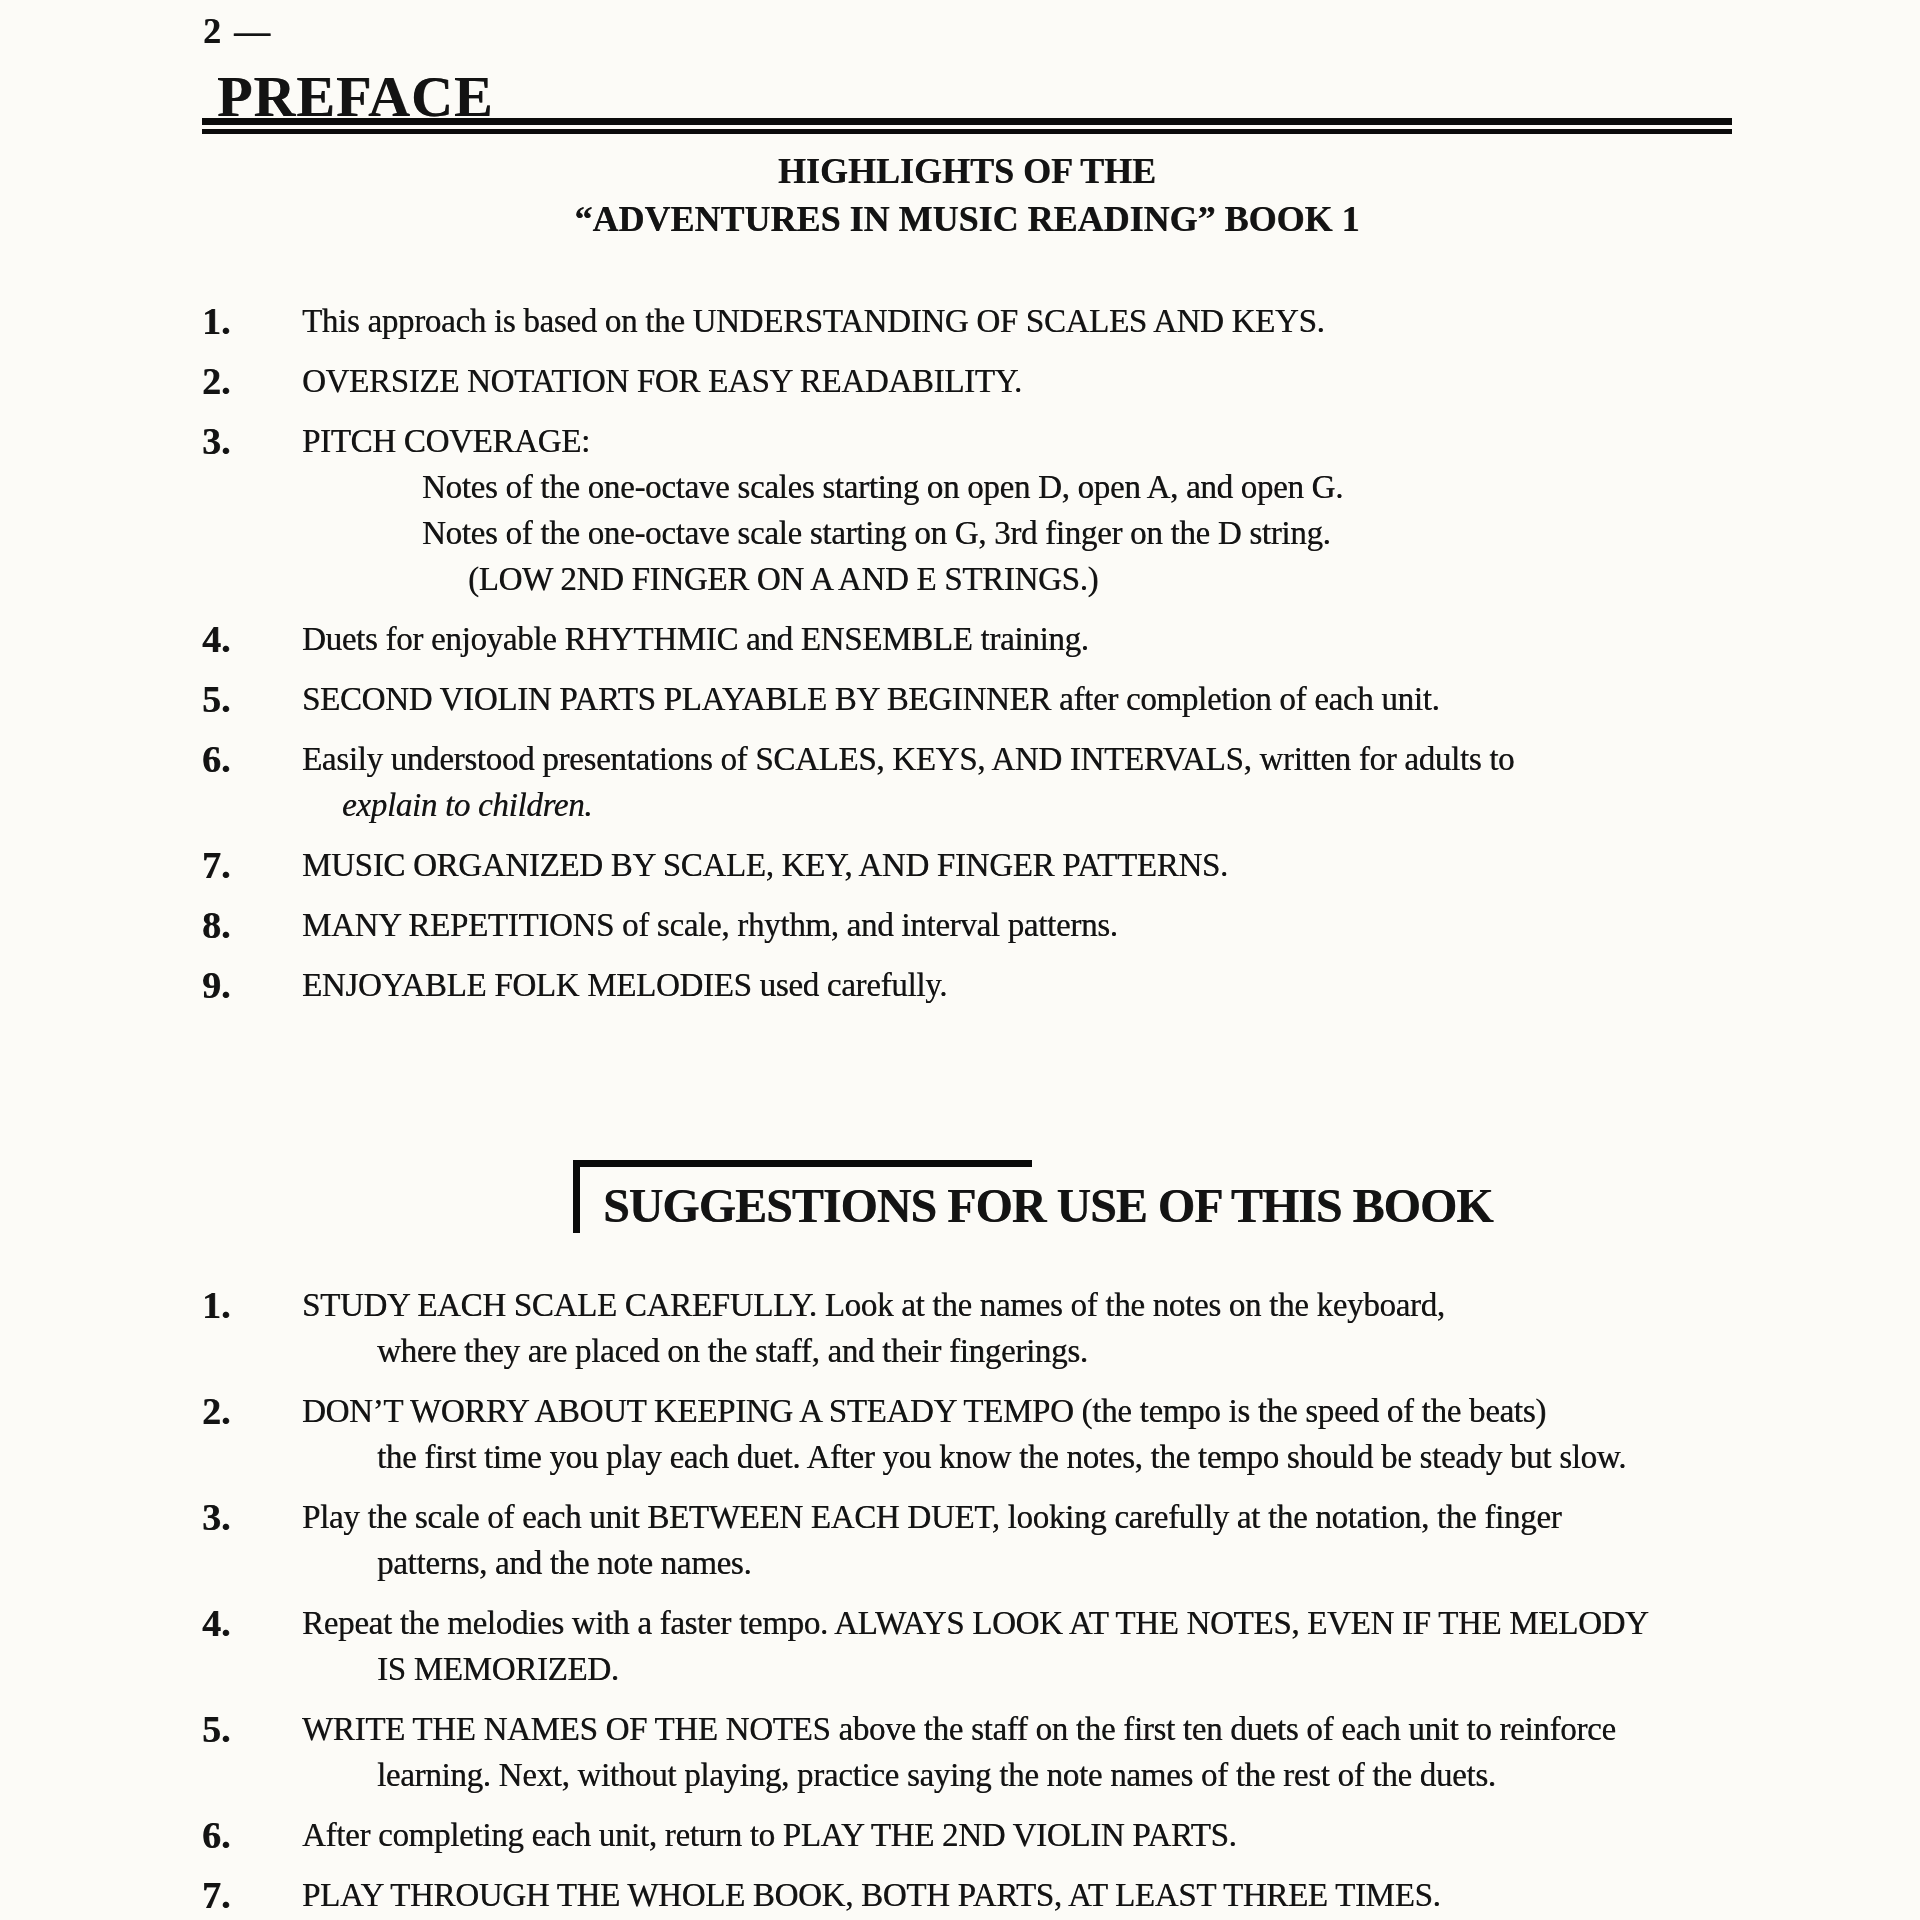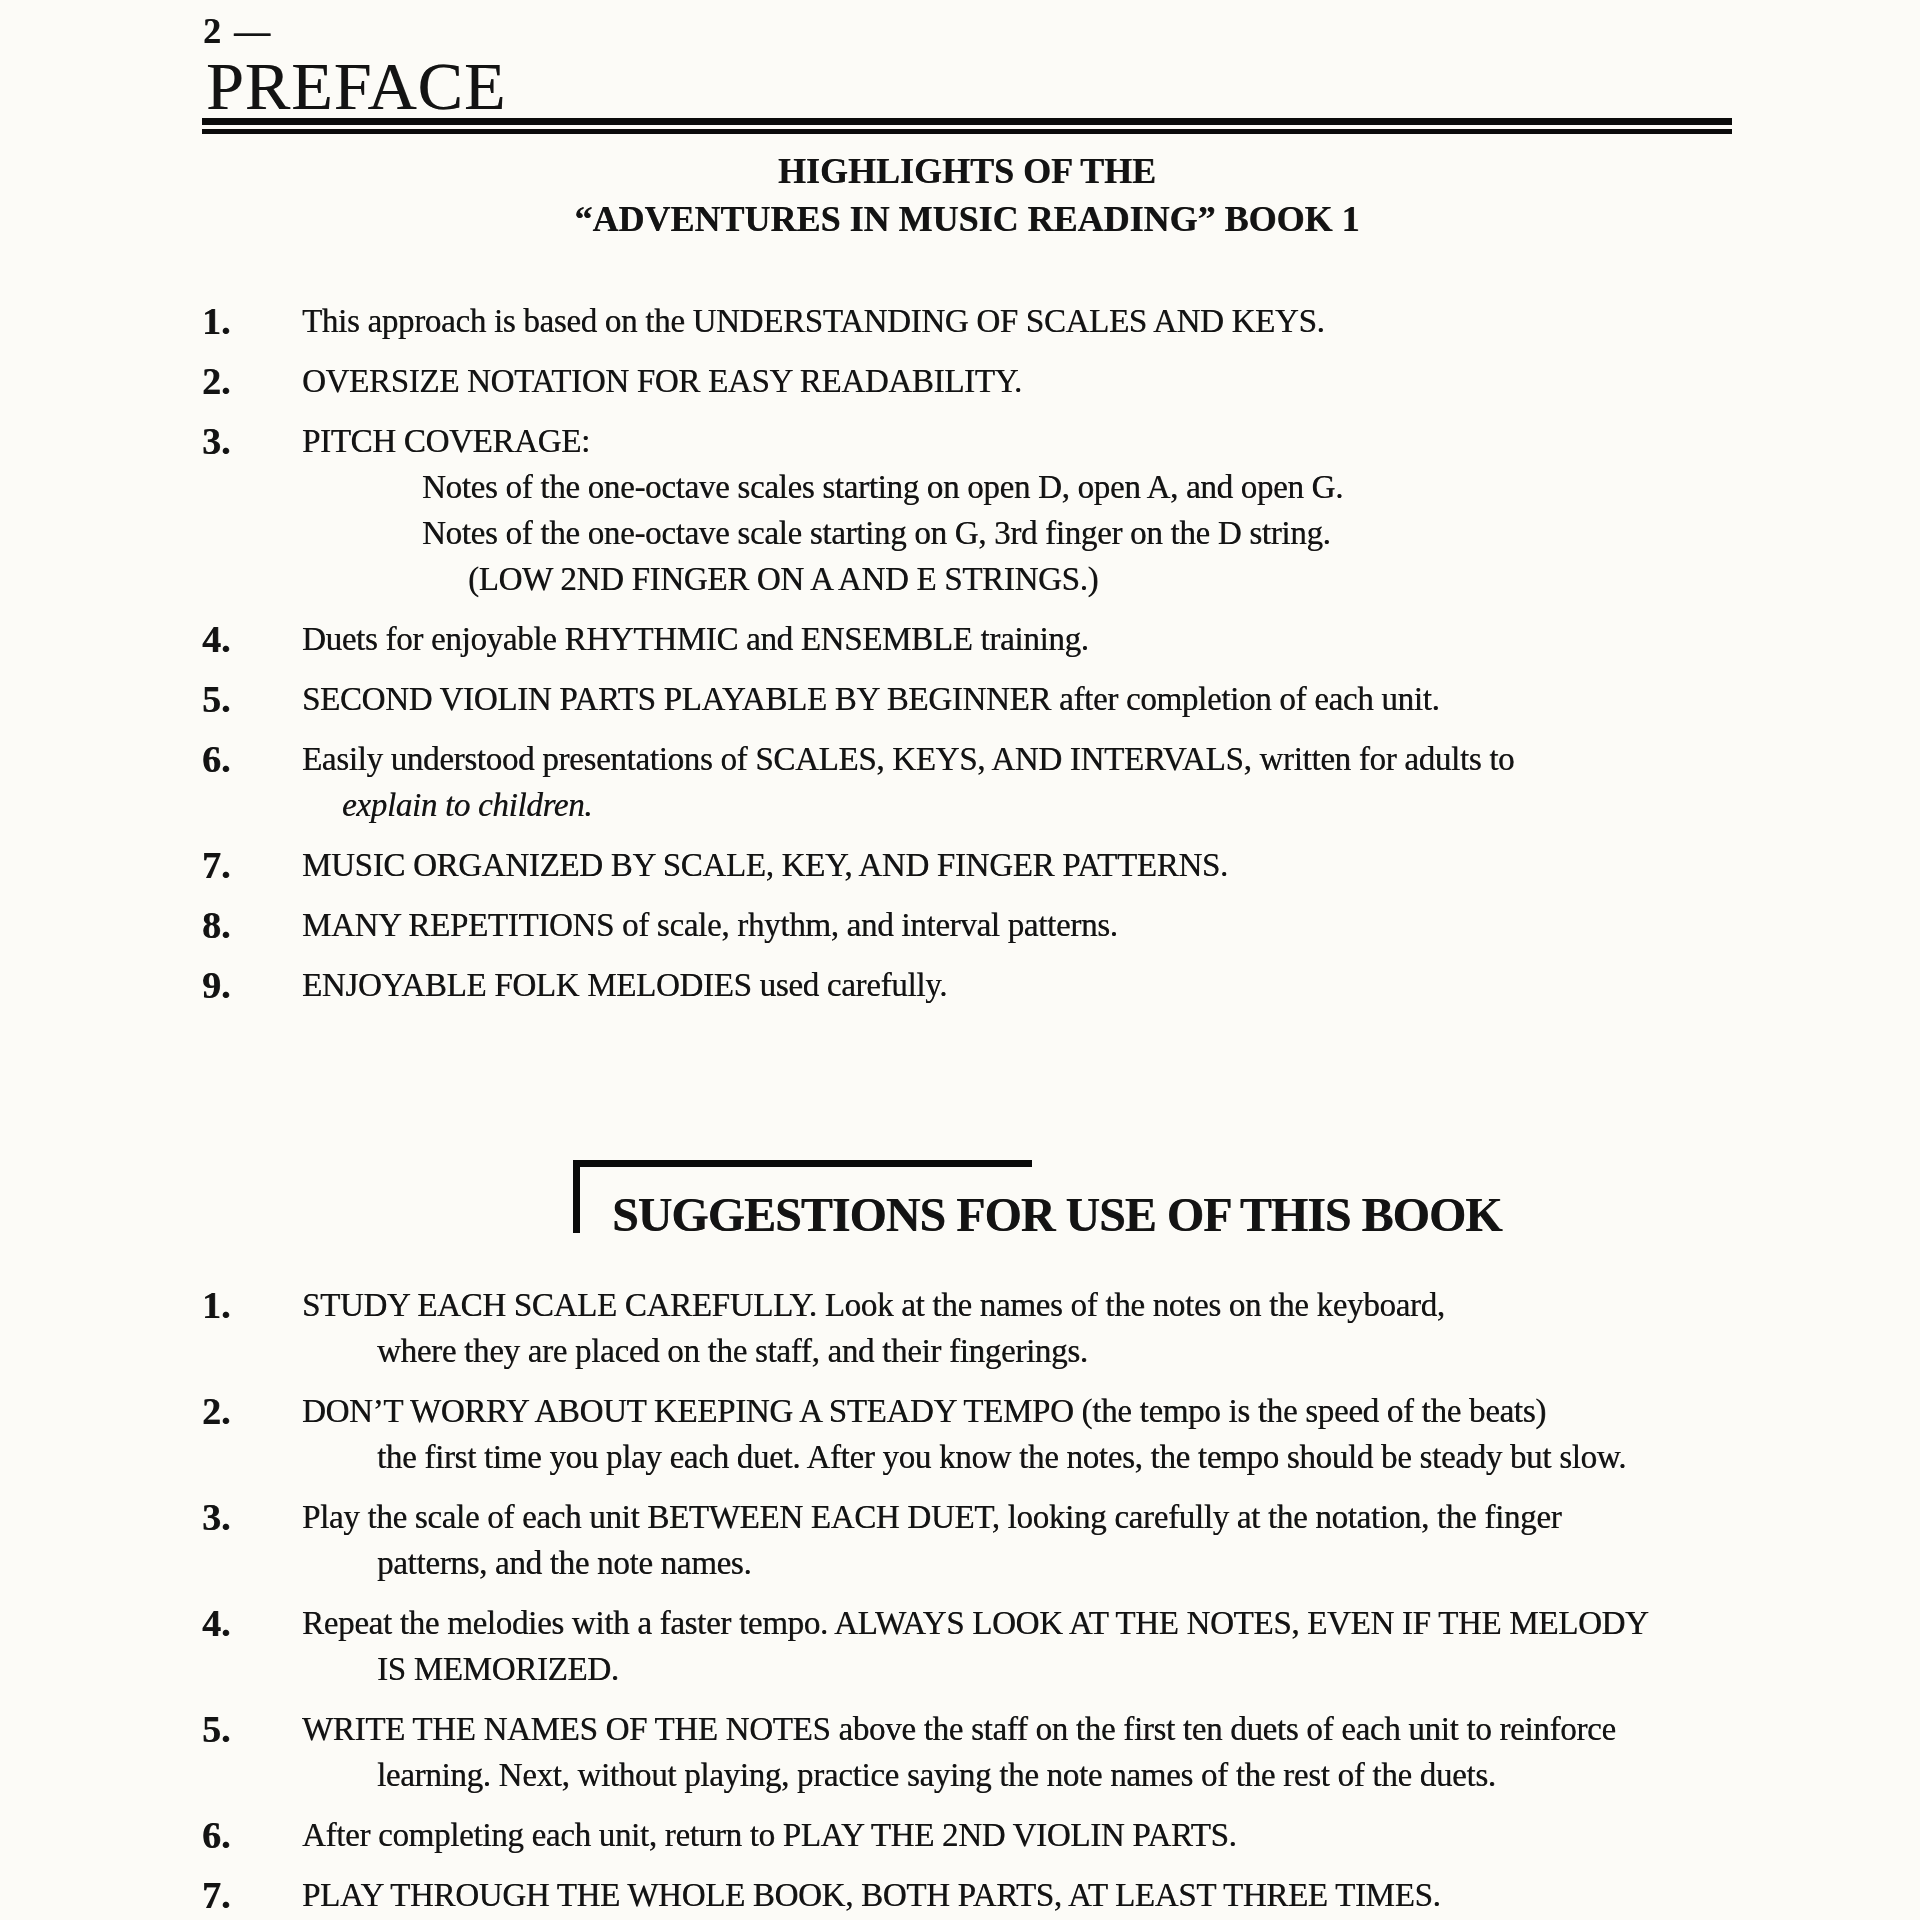--- a/index.html
+++ b/index.html
@@ -14,22 +14,22 @@
     background:#fcfbf7;
     color:#131313;
     overflow:hidden;
     text-shadow:0.4px 0 0 rgba(15,15,15,0.75);
   }
   .page-number{
     position:absolute;left:203px;top:10px;
     font-size:36px;font-weight:700;letter-spacing:2px;
   }
   .preface-title{
-    position:absolute;left:201px;top:50px;margin:5px;
-    font-size:68px;font-weight:400;letter-spacing:1px;line-height:62px;
+    position:absolute;left:201px;top:50px;margin:16px;
+    font-size:58px;font-weight:700;letter-spacing:1px;line-height:62px;
   }
   .double-rule{
     position:absolute;left:202px;top:118px;
     width:1530px;height:16px;box-sizing:border-box;
     border-top:7px solid #0b0b0b;
     border-bottom:5px solid #0b0b0b;
   }
   .hl-heading{
     position:absolute;left:202px;top:147px;width:1530px;
     text-align:center;font-size:36px;font-weight:700;line-height:48px;
@@ -50,21 +50,21 @@
   .indent-3{padding-left:166px;}
   .sg-box-top{
     position:absolute;left:573px;top:1160px;
     width:459px;height:7px;background:#0b0b0b;
   }
   .sg-box-left{
     position:absolute;left:573px;top:1160px;
     width:7px;height:73px;background:#0b0b0b;
   }
   .sg-heading{
-    position:absolute;left:595px;top:1172px;margin:17px;
+    position:absolute;left:595px;top:1172px;margin:8px;
     font-size:48px;font-weight:700;letter-spacing:-1px;line-height:52px;
     white-space:nowrap;
   }
 </style>
 </head>
 <body>
 
 <div class="page">
 
   <div class="page-number">2 —</div>

